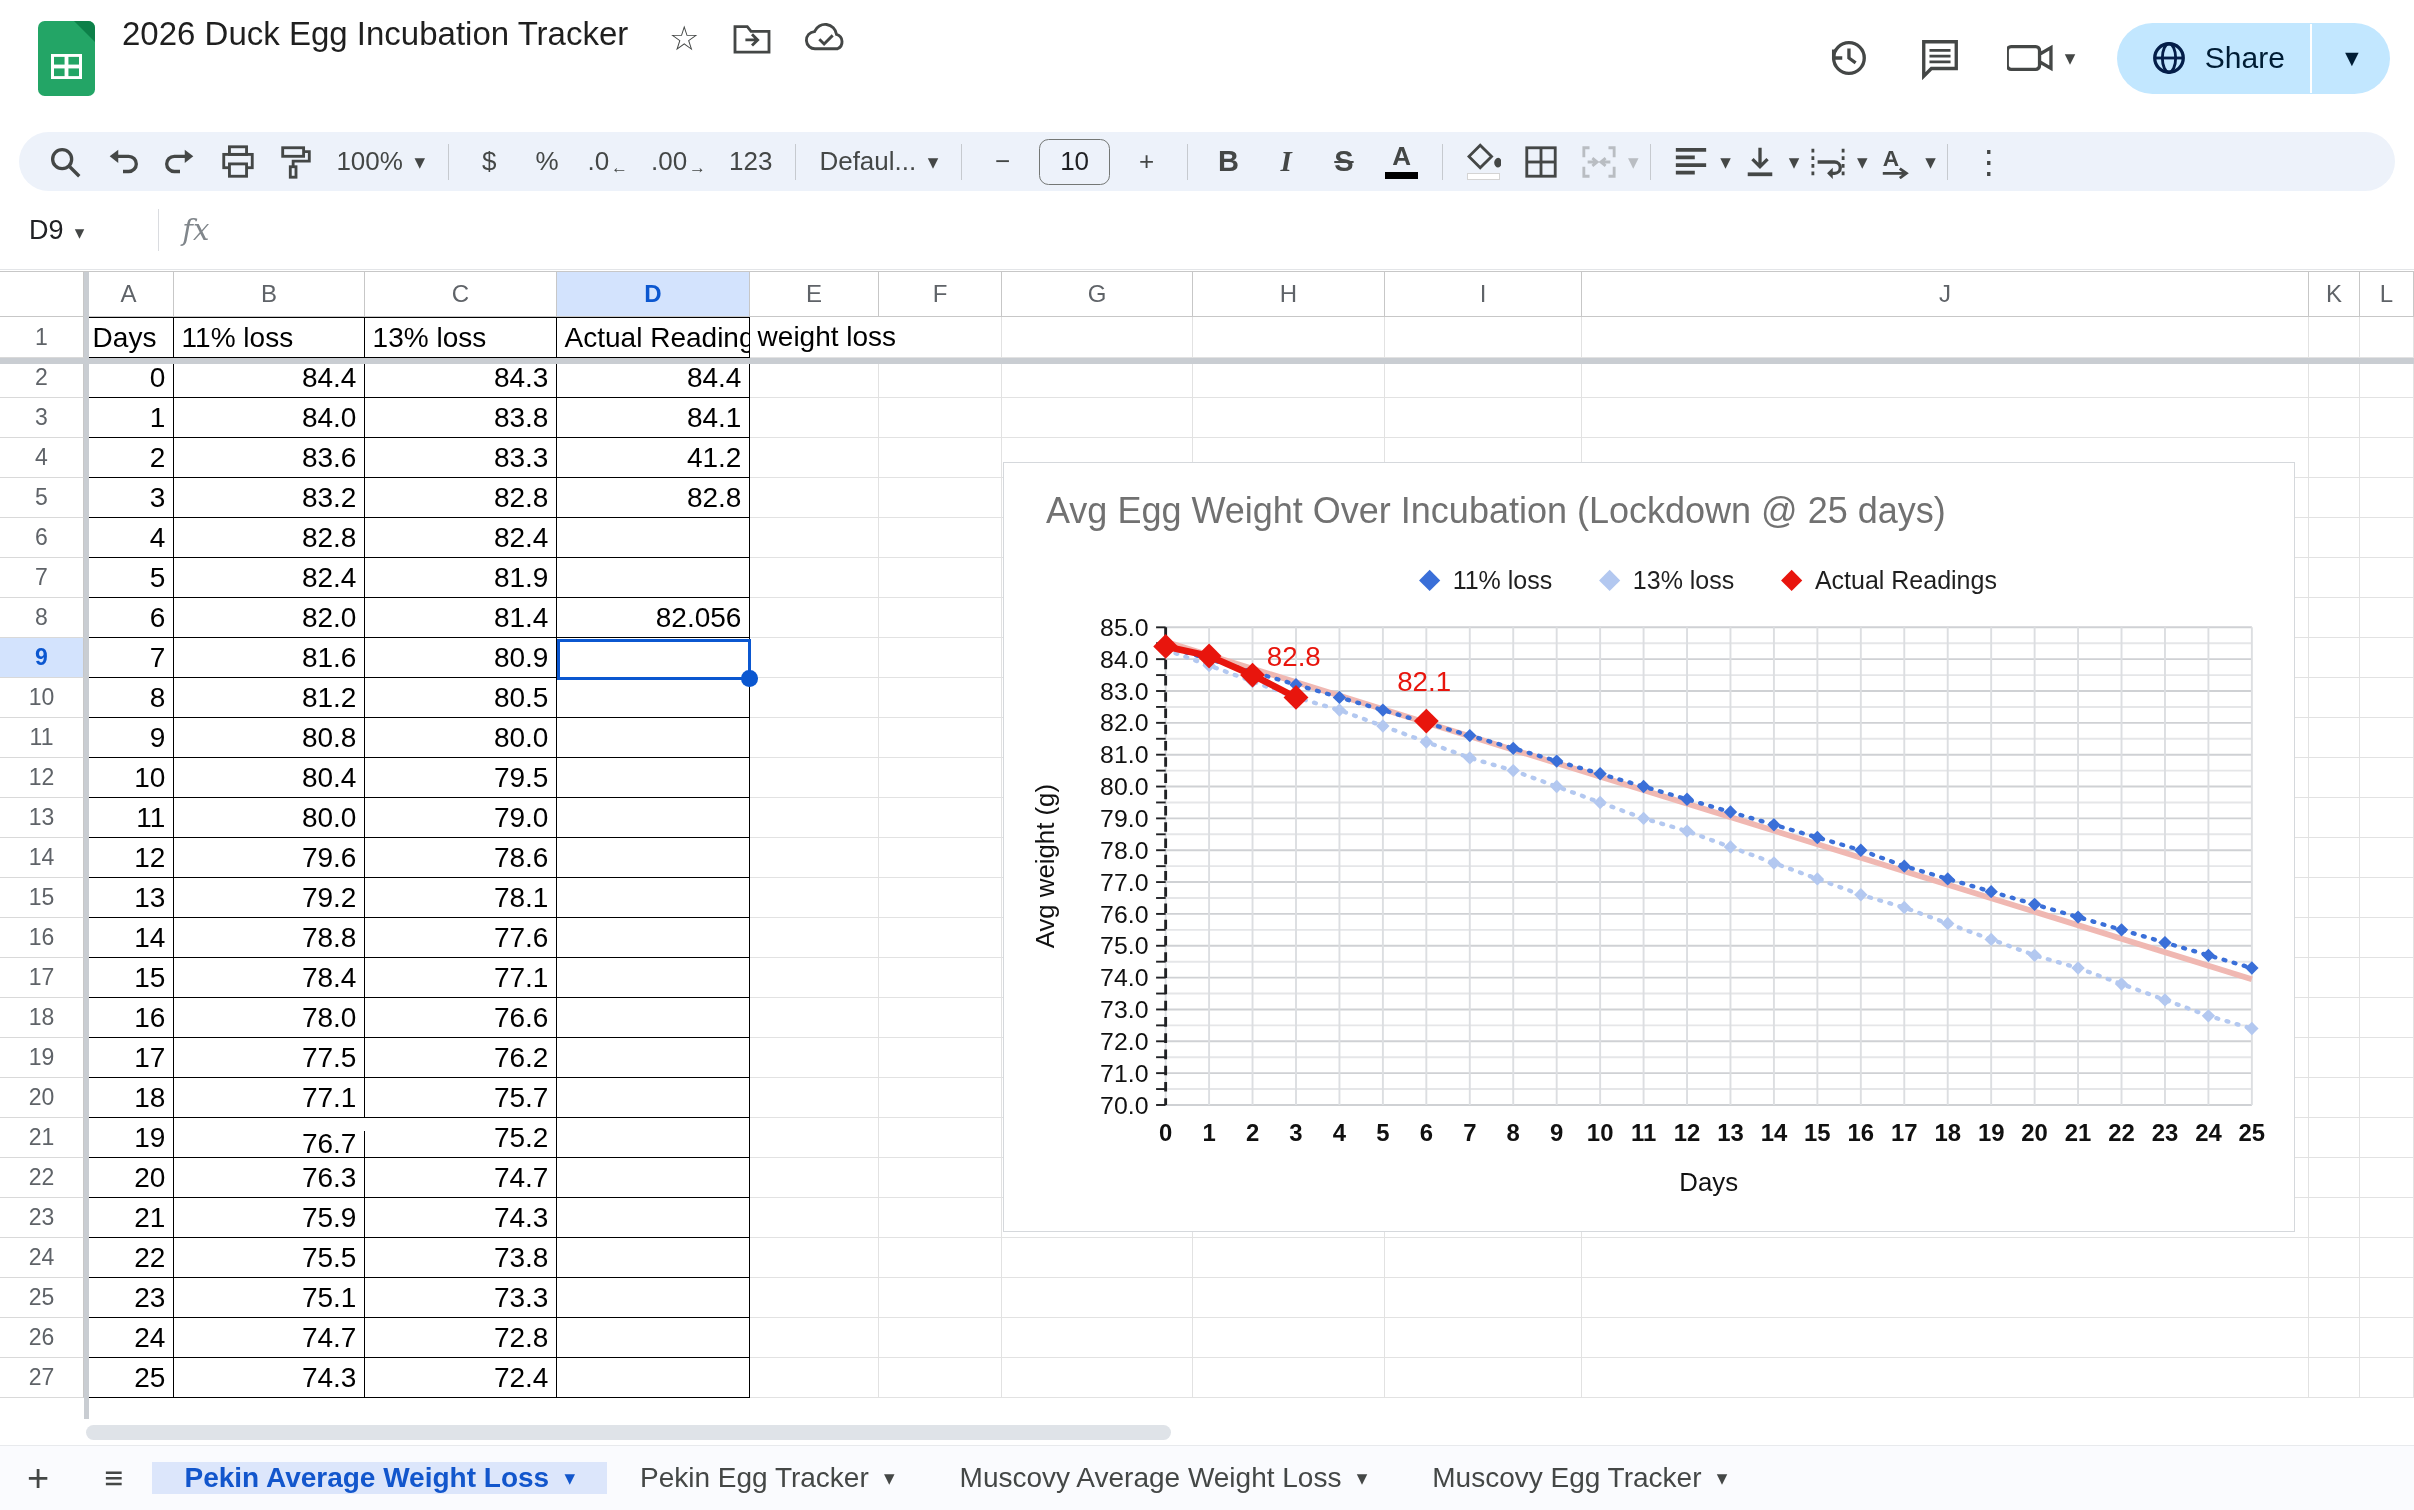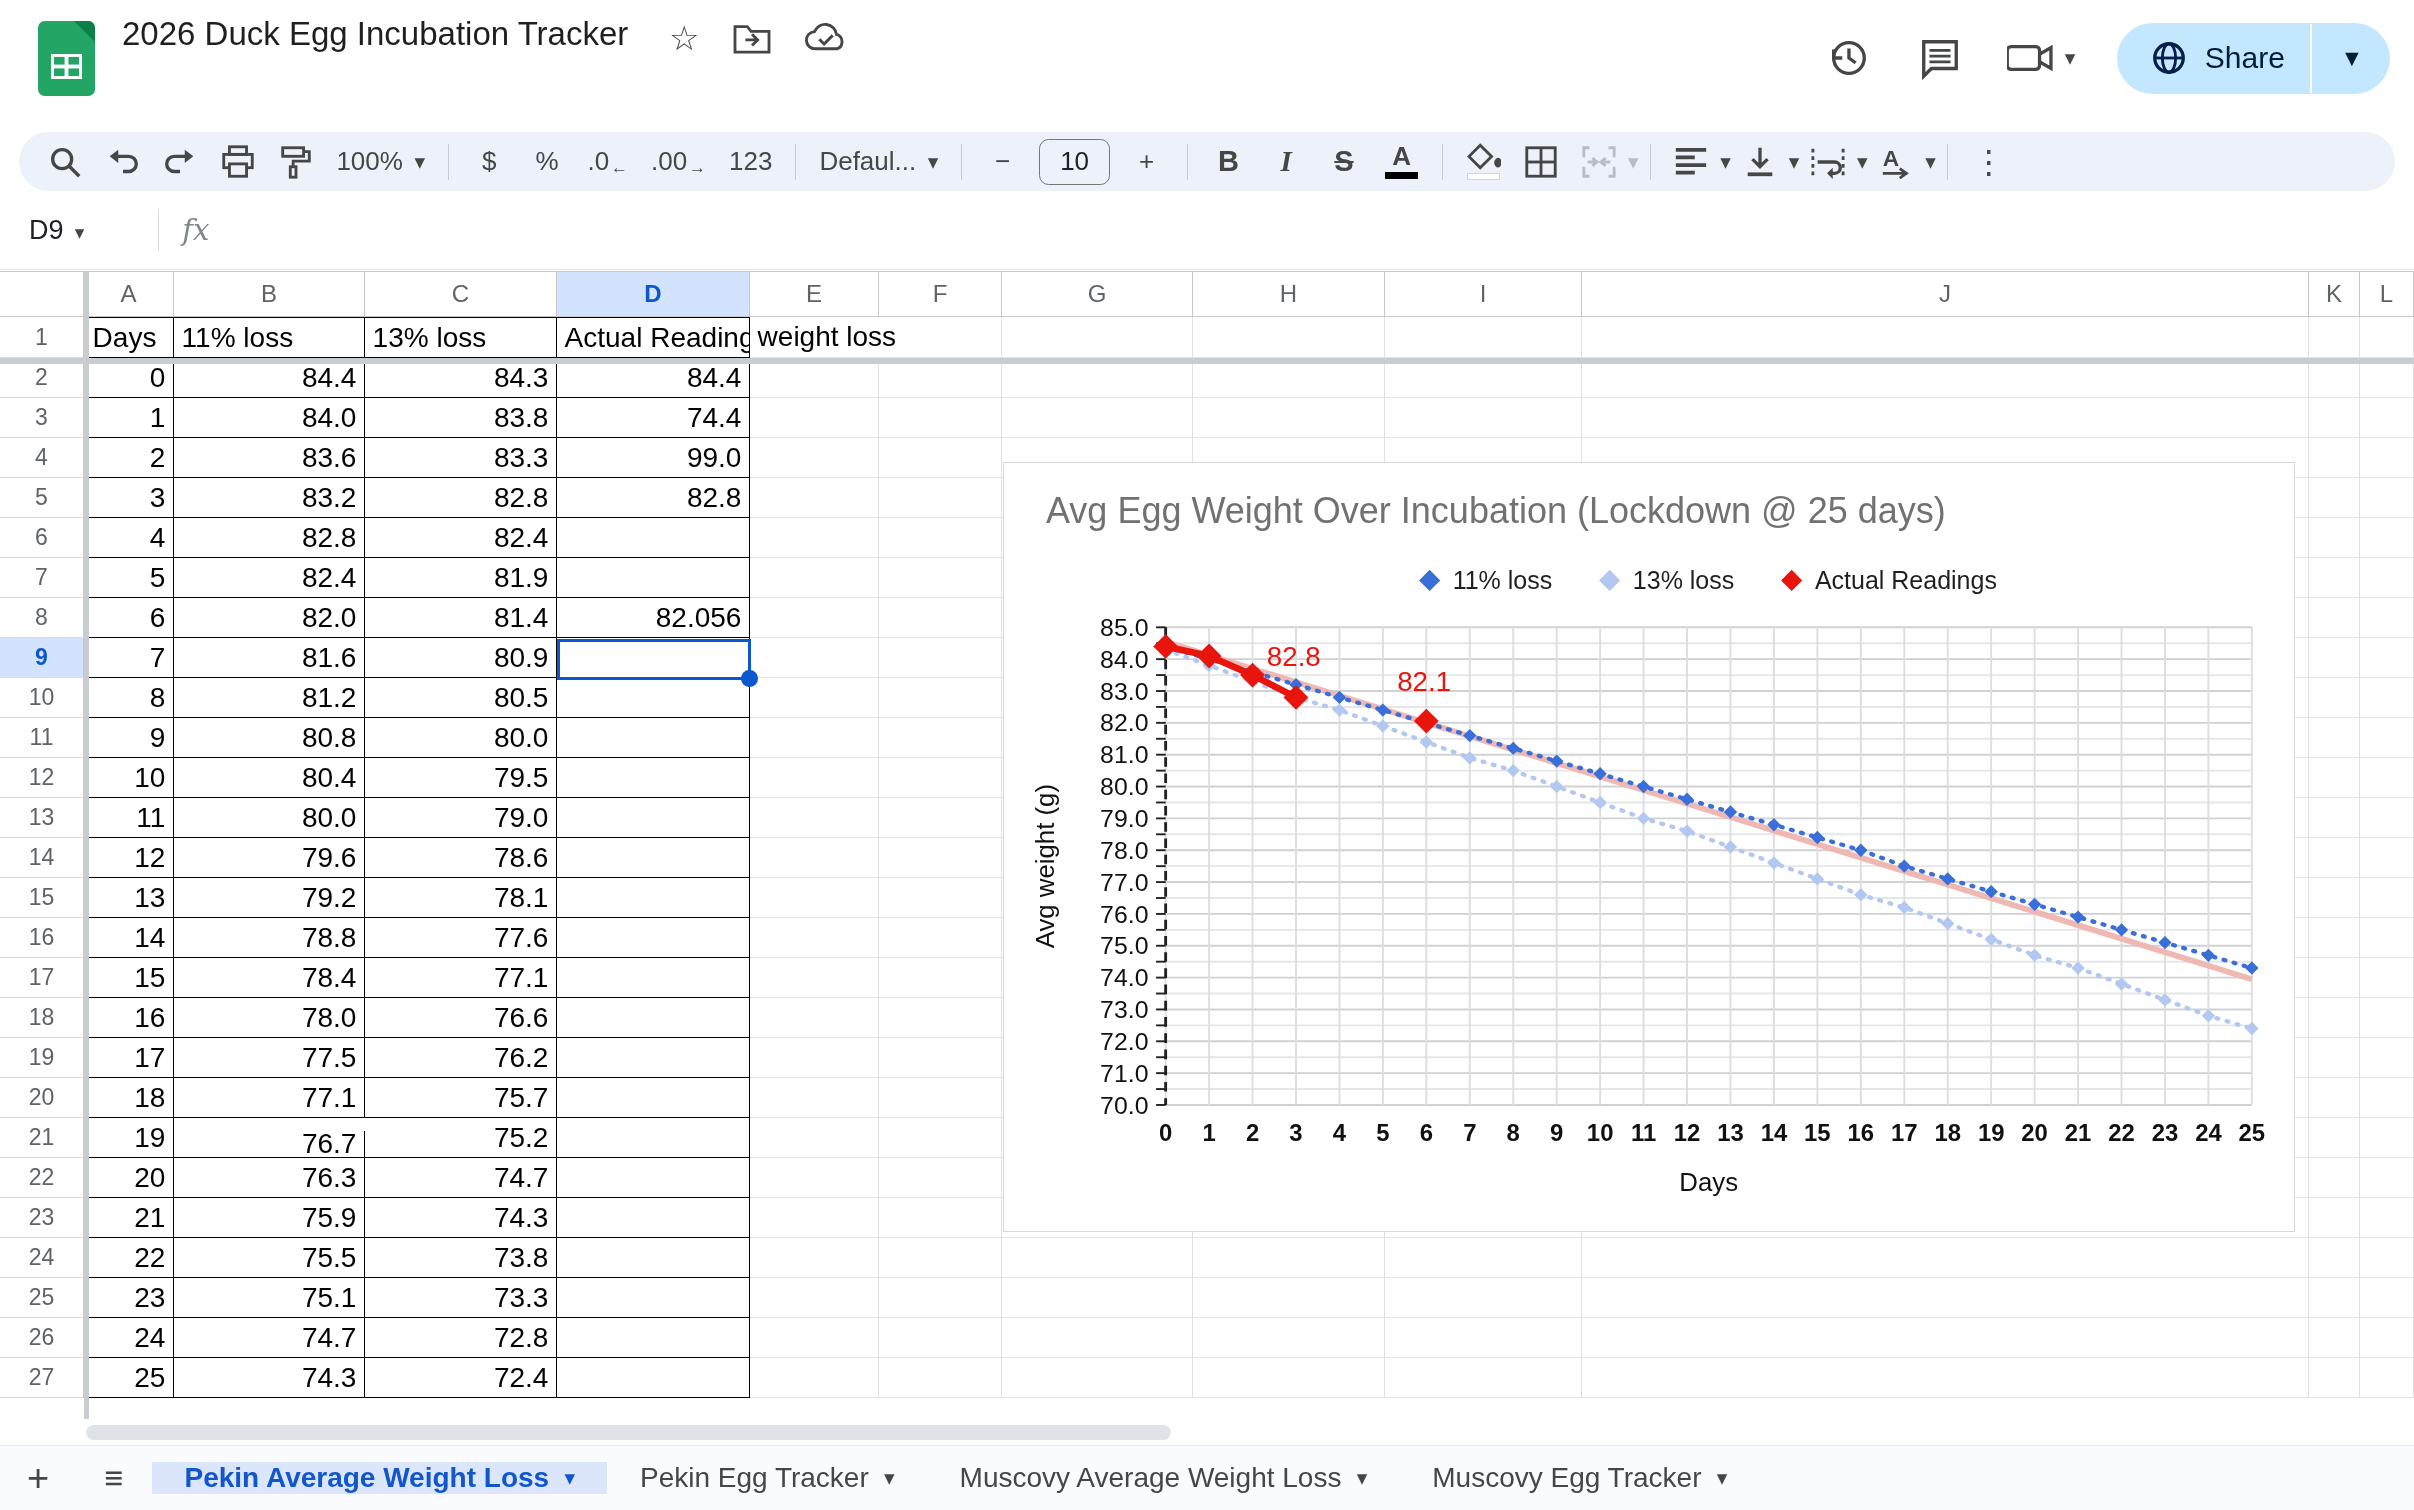--- a/index.html
+++ b/index.html
@@ -334,36 +334,36 @@
       <div class="gcell" style="width: 197px;"></div>
       <div class="gcell" style="width: 727px;"></div>
       <div class="gcell" style="width: 51px;"></div>
       <div class="gcell" style="width: 54px;"></div>
     </div>
     <div class="grow" style="height: 40px;">
       <div class="gnum" style="width: 84px;">3</div>
       <div class="gcell tbl tbl-left" style="width: 90px;">1</div>
       <div class="gcell tbl" style="width: 191px;">84.0</div>
       <div class="gcell tbl" style="width: 192px;">83.8</div>
-      <div class="gcell tbl" style="width: 193px;">74.4</div>
+      <div class="gcell tbl" style="width: 193px;">84.1</div>
       <div class="gcell" style="width: 129px;"></div>
       <div class="gcell" style="width: 123px;"></div>
       <div class="gcell" style="width: 191px;"></div>
       <div class="gcell" style="width: 192px;"></div>
       <div class="gcell" style="width: 197px;"></div>
       <div class="gcell" style="width: 727px;"></div>
       <div class="gcell" style="width: 51px;"></div>
       <div class="gcell" style="width: 54px;"></div>
     </div>
     <div class="grow" style="height: 40px;">
       <div class="gnum" style="width: 84px;">4</div>
       <div class="gcell tbl tbl-left" style="width: 90px;">2</div>
       <div class="gcell tbl" style="width: 191px;">83.6</div>
       <div class="gcell tbl" style="width: 192px;">83.3</div>
-      <div class="gcell tbl" style="width: 193px;">99.0</div>
+      <div class="gcell tbl" style="width: 193px;">41.2</div>
       <div class="gcell" style="width: 129px;"></div>
       <div class="gcell" style="width: 123px;"></div>
       <div class="gcell" style="width: 191px;"></div>
       <div class="gcell" style="width: 192px;"></div>
       <div class="gcell" style="width: 197px;"></div>
       <div class="gcell" style="width: 727px;"></div>
       <div class="gcell" style="width: 51px;"></div>
       <div class="gcell" style="width: 54px;"></div>
     </div>
     <div class="grow" style="height: 40px;">

